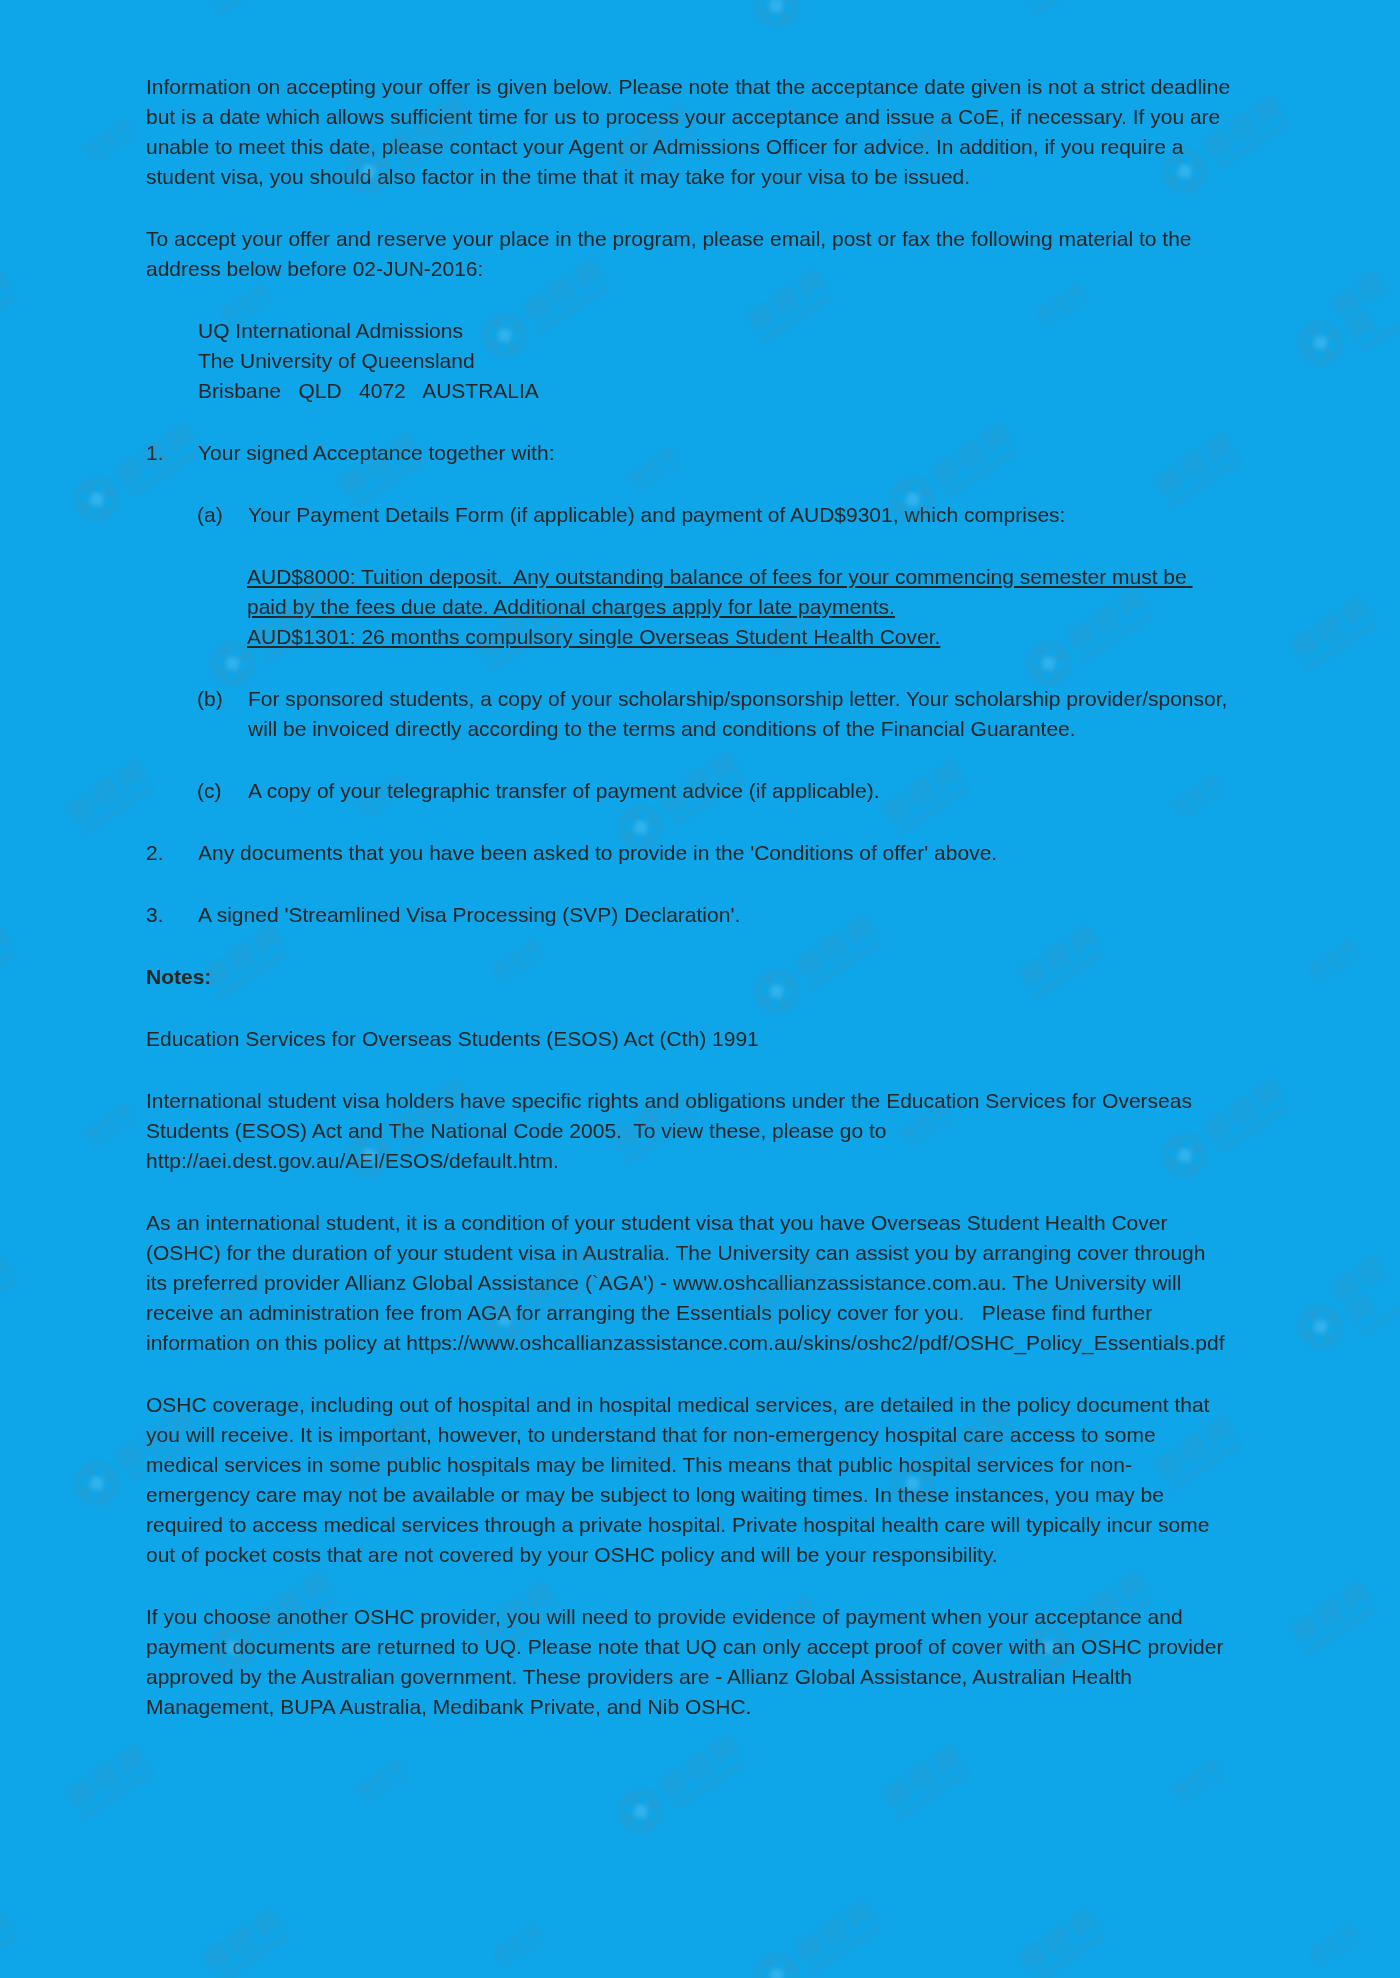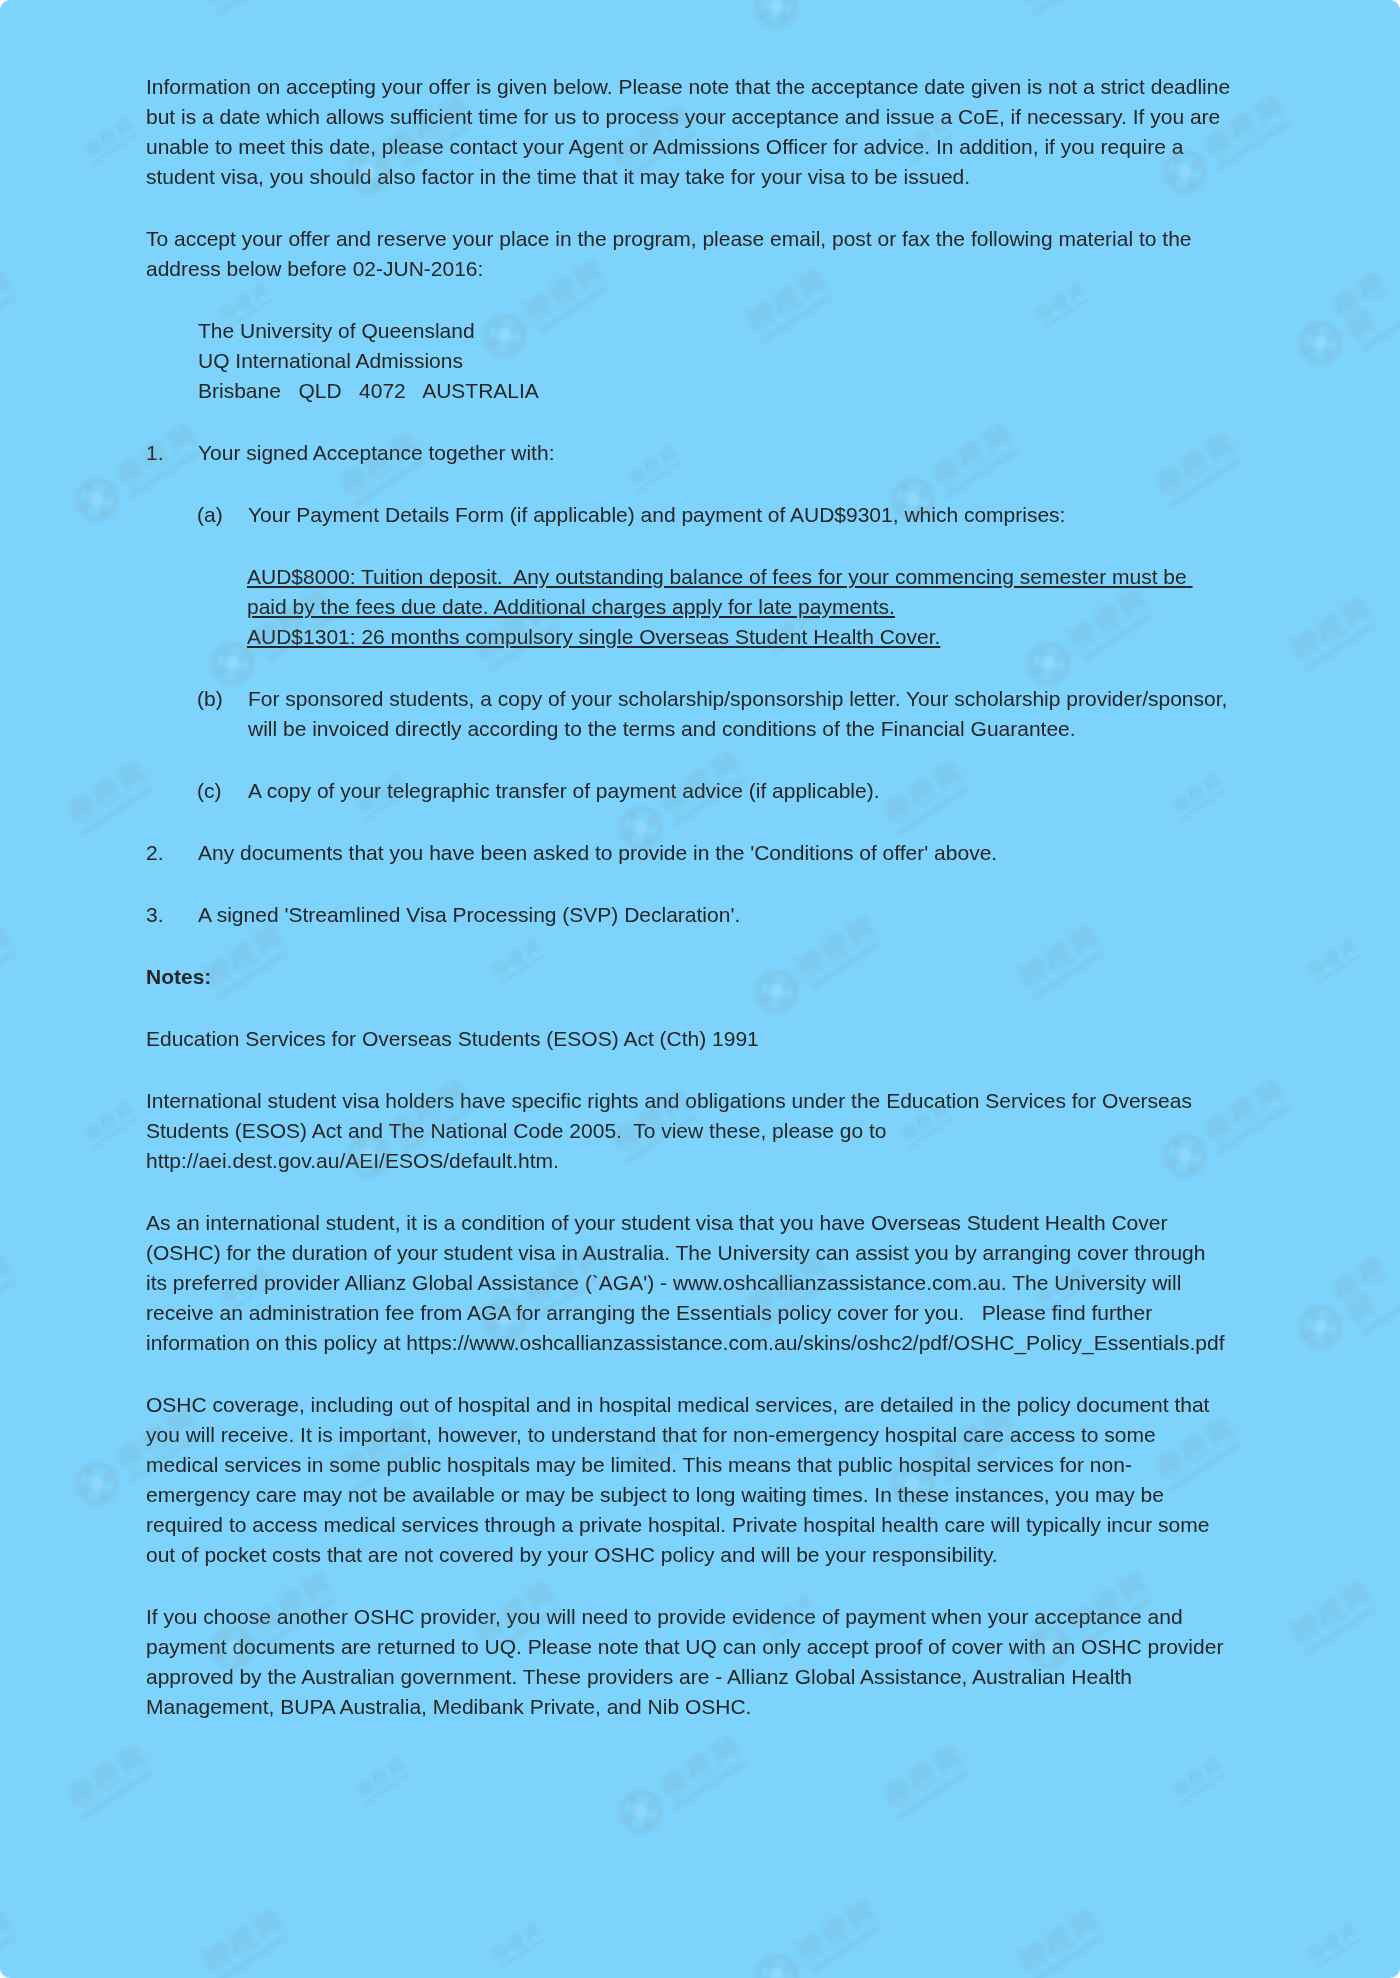--- a/index.html
+++ b/index.html
@@ -3,21 +3,21 @@
 <meta charset="utf-8">
 <style>
   html,body{margin:0;padding:0;}
   body{
     width:1400px;height:1978px;
     background:#fcfcfc;
     font-family:"Liberation Sans", sans-serif;
     overflow:hidden;
     position:relative;
   }
-  .page{position:absolute;inset:0;background:#7dd3fc;border-radius:10px;}
+  .page{position:absolute;inset:0;background:#0ea5e9;}
   
   .doc{
     position:absolute;
     left:146px;top:72px;
     width:1085px;
     font-size:21px;line-height:30px;
     color:#262626;
     filter:blur(0.35px);
     z-index:1;
   }
@@ -46,21 +46,21 @@
   .wm-sub{height:5px;width:84px;background:#7d7d7d;border-radius:2px;margin-top:4px;opacity:.85;}
   .wm-logo{flex:0 0 auto;}
 </style>
 </head>
 <body>
 
 <div class="page">
   <div class="doc" id="doc">
       <div class="blk par">Information on accepting your offer is given below. Please note that the acceptance date given is not a strict deadline but is a date which allows sufficient time for us to process your acceptance and issue a CoE, if necessary. If you are unable to meet this date, please contact your Agent or Admissions Officer for advice. In addition, if you require a student visa, you should also factor in the time that it may take for your visa to be issued.</div>
       <div class="blk par">To accept your offer and reserve your place in the program, please email, post or fax the following material to the address below before 02-JUN-2016:</div>
-      <div class="blk address"><div class="addr-line">The University of Queensland</div><div class="addr-line">UQ International Admissions</div><div class="addr-line">Brisbane   QLD   4072   AUSTRALIA</div></div>
+      <div class="blk address"><div class="addr-line">UQ International Admissions</div><div class="addr-line">The University of Queensland</div><div class="addr-line">Brisbane   QLD   4072   AUSTRALIA</div></div>
       <div class="blk li-num"><span class="marker">1.</span><span class="li-text">Your signed Acceptance together with:</span></div>
       <div class="blk li-alpha"><span class="marker">(a)</span><span class="li-text">Your Payment Details Form (if applicable) and payment of AUD$9301, which comprises:</span></div>
       <div class="blk sub"><div class="sub-line">AUD$8000: Tuition deposit.  Any outstanding balance of fees for your commencing semester must be paid by the fees due date. Additional charges apply for late payments.</div><div class="sub-line">AUD$1301: 26 months compulsory single Overseas Student Health Cover.</div></div>
       <div class="blk li-alpha"><span class="marker">(b)</span><span class="li-text">For sponsored students, a copy of your scholarship/sponsorship letter. Your scholarship provider/sponsor, will be invoiced directly according to the terms and conditions of the Financial Guarantee.</span></div>
       <div class="blk li-alpha"><span class="marker">(c)</span><span class="li-text">A copy of your telegraphic transfer of payment advice (if applicable).</span></div>
       <div class="blk li-num"><span class="marker">2.</span><span class="li-text">Any documents that you have been asked to provide in the 'Conditions of offer' above.</span></div>
       <div class="blk li-num"><span class="marker">3.</span><span class="li-text">A signed 'Streamlined Visa Processing (SVP) Declaration'.</span></div>
       <div class="blk par bold">Notes:</div>
       <div class="blk par">Education Services for Overseas Students (ESOS) Act (Cth) 1991</div>
       <div class="blk par">International student visa holders have specific rights and obligations under the Education Services for Overseas Students (ESOS) Act and The National Code 2005.  To view these, please go to http://aei.dest.gov.au/AEI/ESOS/default.htm.</div>

